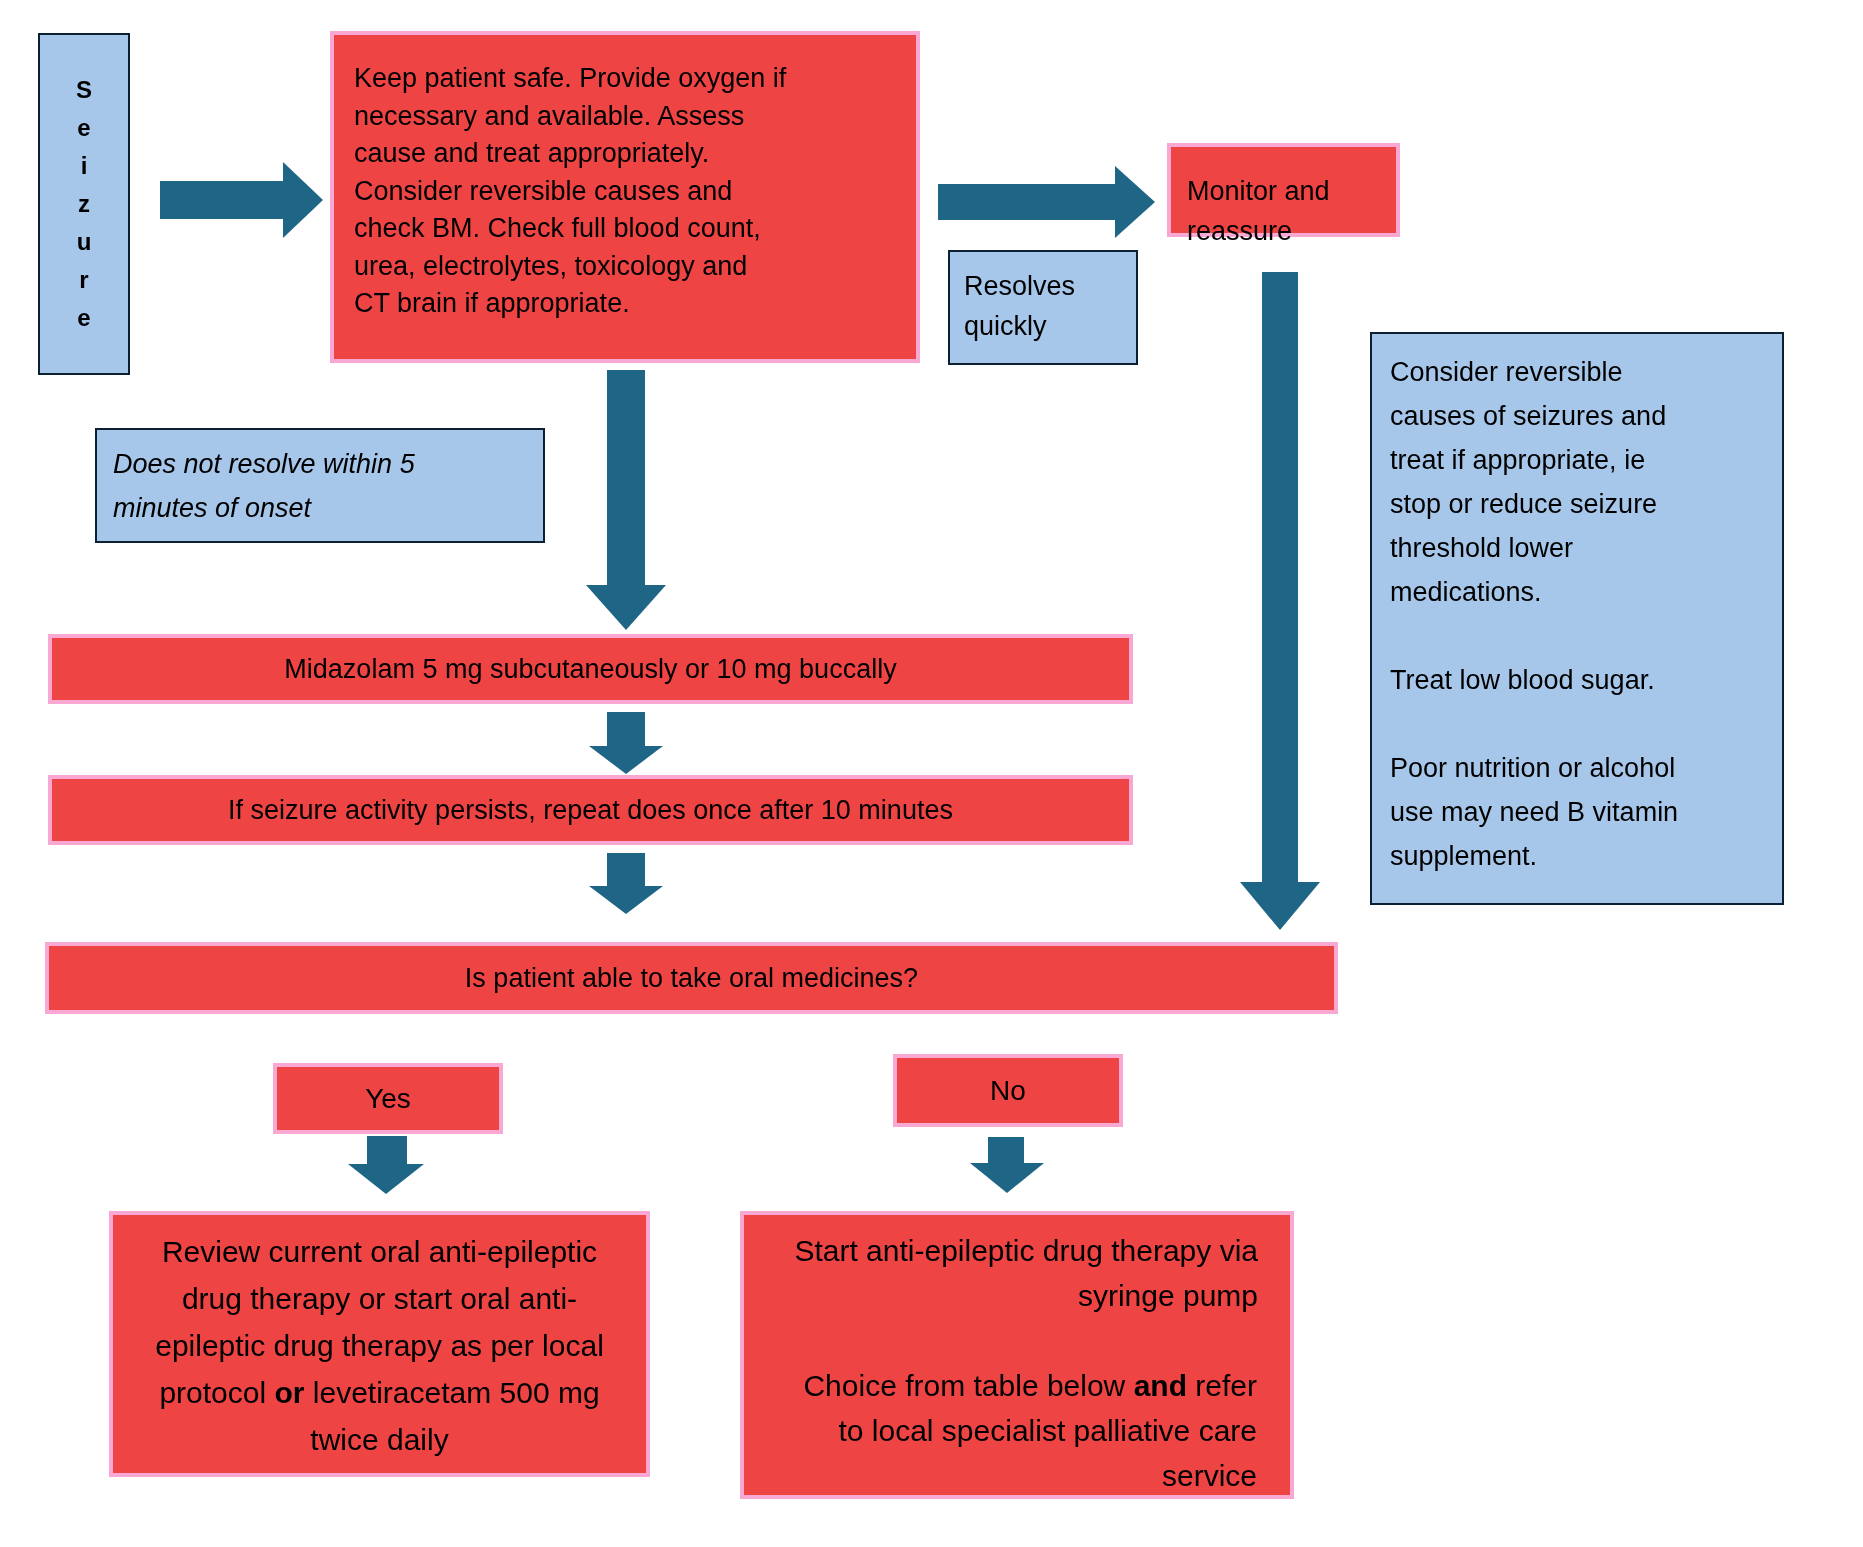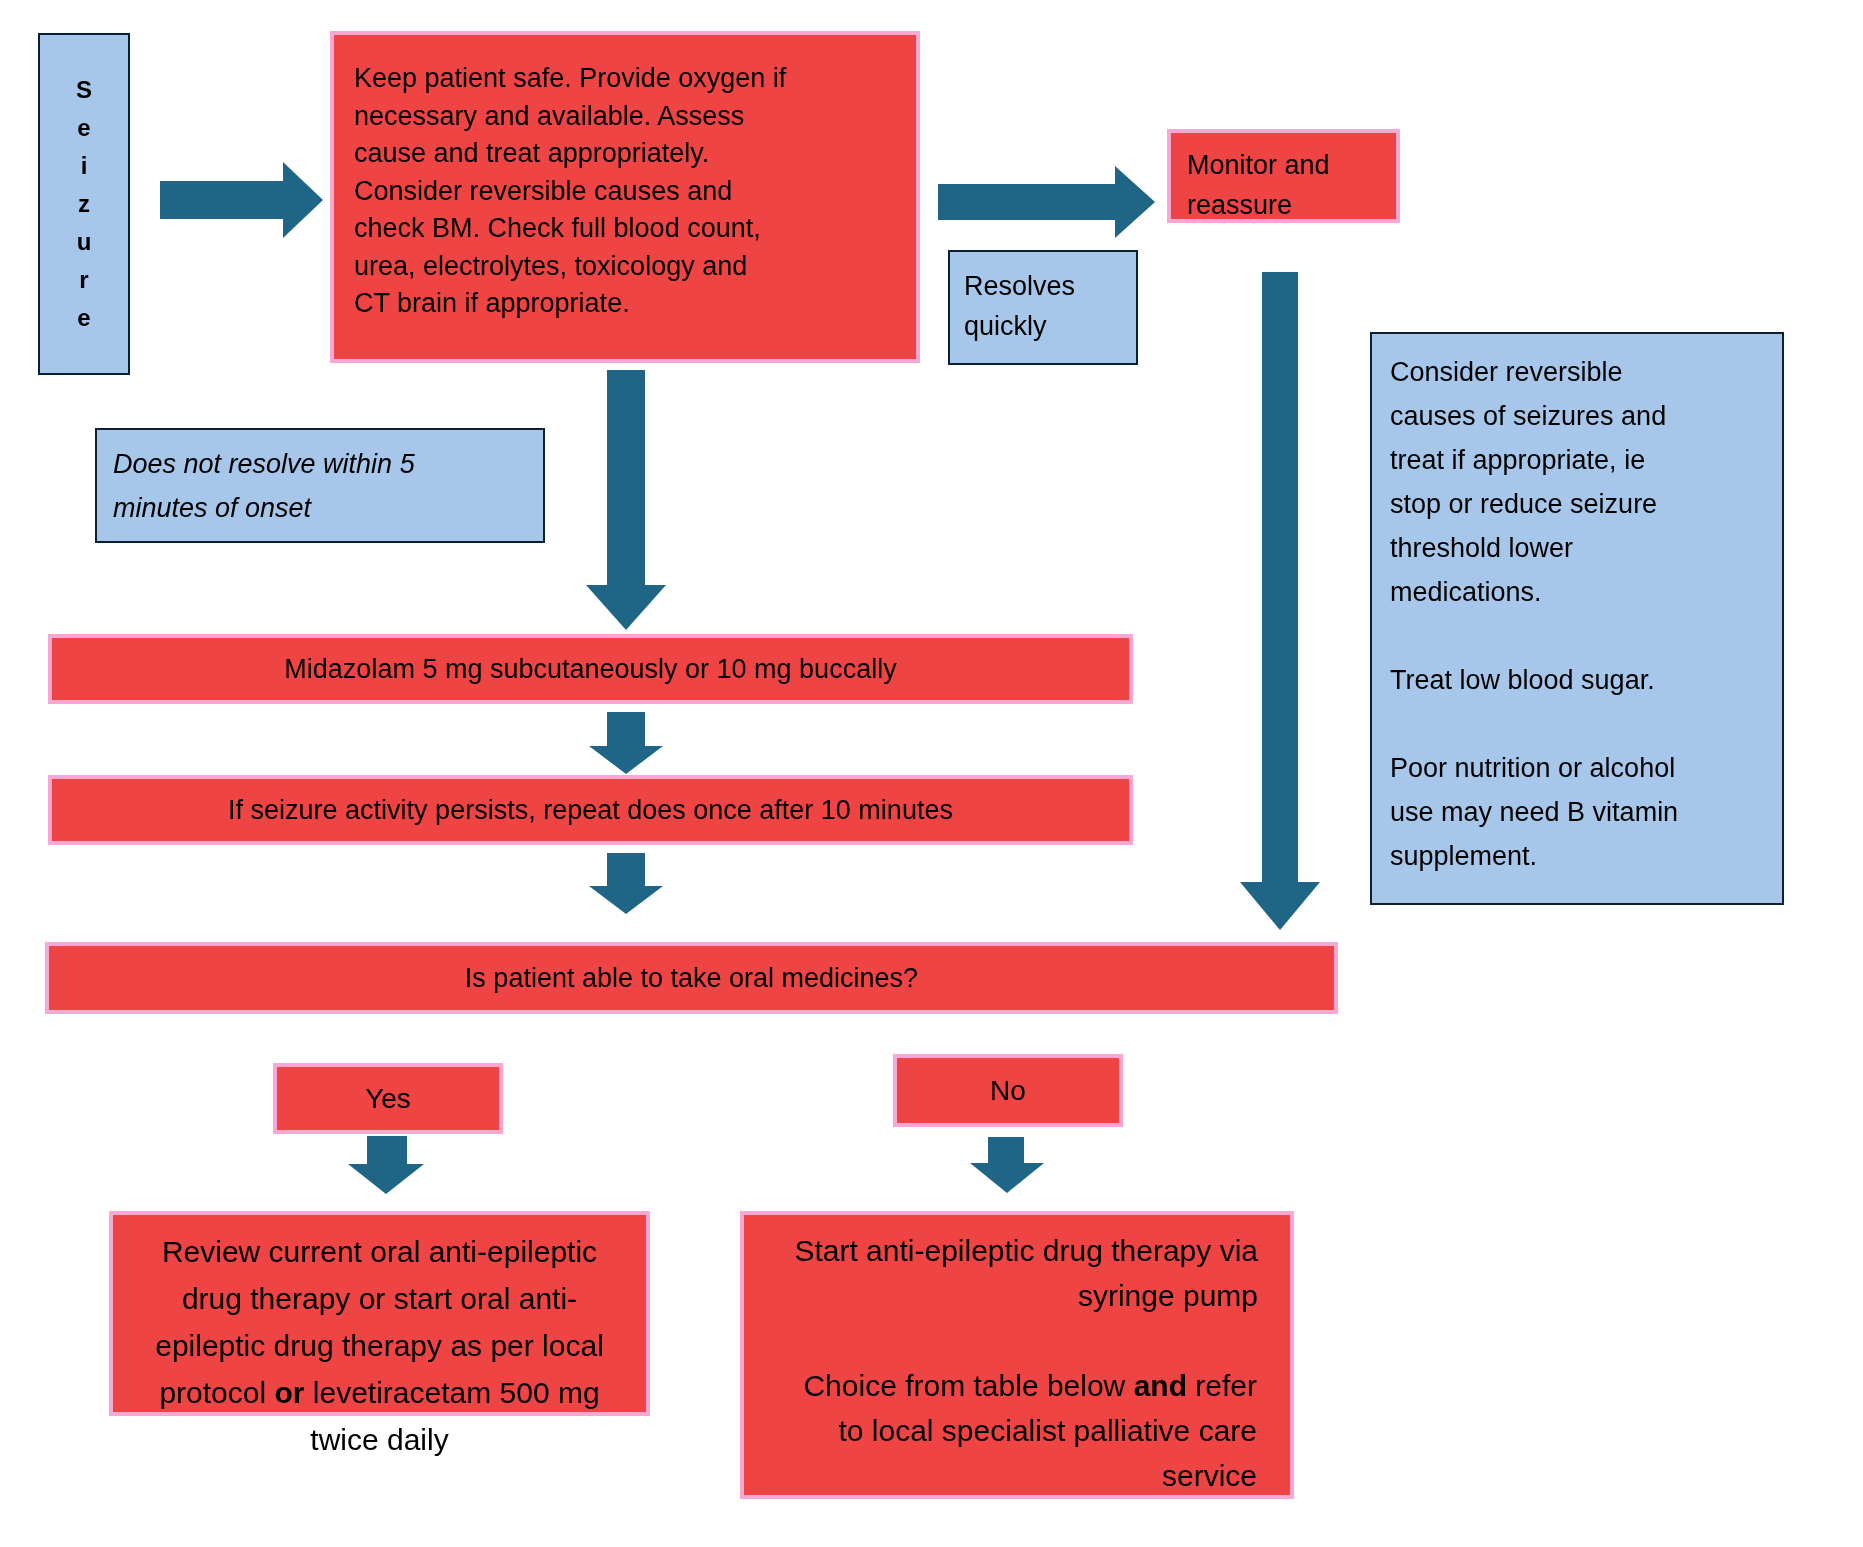--- a/index.html
+++ b/index.html
@@ -16,34 +16,34 @@
   .box{position:absolute;background:#ef4444;border:4px solid #f9a8d4;}
   .box.blue{background:var(--bluefill);border:2px solid var(--blueborder);}
   .pre{white-space:pre-line;}
   .center-line{display:flex;align-items:center;justify-content:center;text-align:center;}
 
   
   .seizure{left:38px;top:33px;width:92px;height:342px;border-width:3px;border-color:#000;
            font-weight:bold;font-size:24px;line-height:38px;text-align:center;padding-top:36px;}
   .main-box{left:330px;top:31px;width:590px;height:332px;font-size:27px;line-height:37.5px;
             padding:25px 20px;}
-  .monitor{left:1167px;top:129px;width:233px;height:94px;font-size:27px;line-height:40px;
-           padding:12px 16px;}
+  .monitor{left:1167px;top:143px;width:233px;height:94px;font-size:27px;line-height:40px;
+           padding:24px 16px;}
   .resolves{left:948px;top:250px;width:190px;height:115px;font-size:27px;line-height:40px;
             padding:14px 14px;}
   .infobox{left:1370px;top:332px;width:414px;height:573px;font-size:27px;line-height:44px;
            padding:16px 18px;}
   .dnr{left:95px;top:428px;width:450px;height:115px;font-size:27px;line-height:44px;
        padding:12px 16px;font-style:italic;}
   .midaz{left:48px;top:634px;width:1085px;height:70px;font-size:27px;}
   .repeat{left:48px;top:775px;width:1085px;height:70px;font-size:27px;}
   .question{left:45px;top:942px;width:1293px;height:72px;font-size:27px;}
   .yes{left:273px;top:1055px;width:230px;height:71px;font-size:28px;margin-top:8px;}
   .no{left:893px;top:1054px;width:230px;height:73px;font-size:28px;}
-  .review{left:109px;top:1211px;width:541px;height:205px;font-size:30px;line-height:47px;
+  .review{left:109px;top:1211px;width:541px;height:266px;font-size:30px;line-height:47px;
           text-align:center;padding:13px 18px;}
   .review p{max-width:505px;margin:0 auto;}
   .syringe{left:740px;top:1211px;width:554px;height:288px;font-size:30px;line-height:45px;
            text-align:right;padding:13px 32px;}
   .syringe p{margin:0 auto;}
   .syringe p.second{margin-top:45px;max-width:480px;}
 
   
   .arrow-part{position:absolute;}
   .shaft{background:var(--arrow);}

